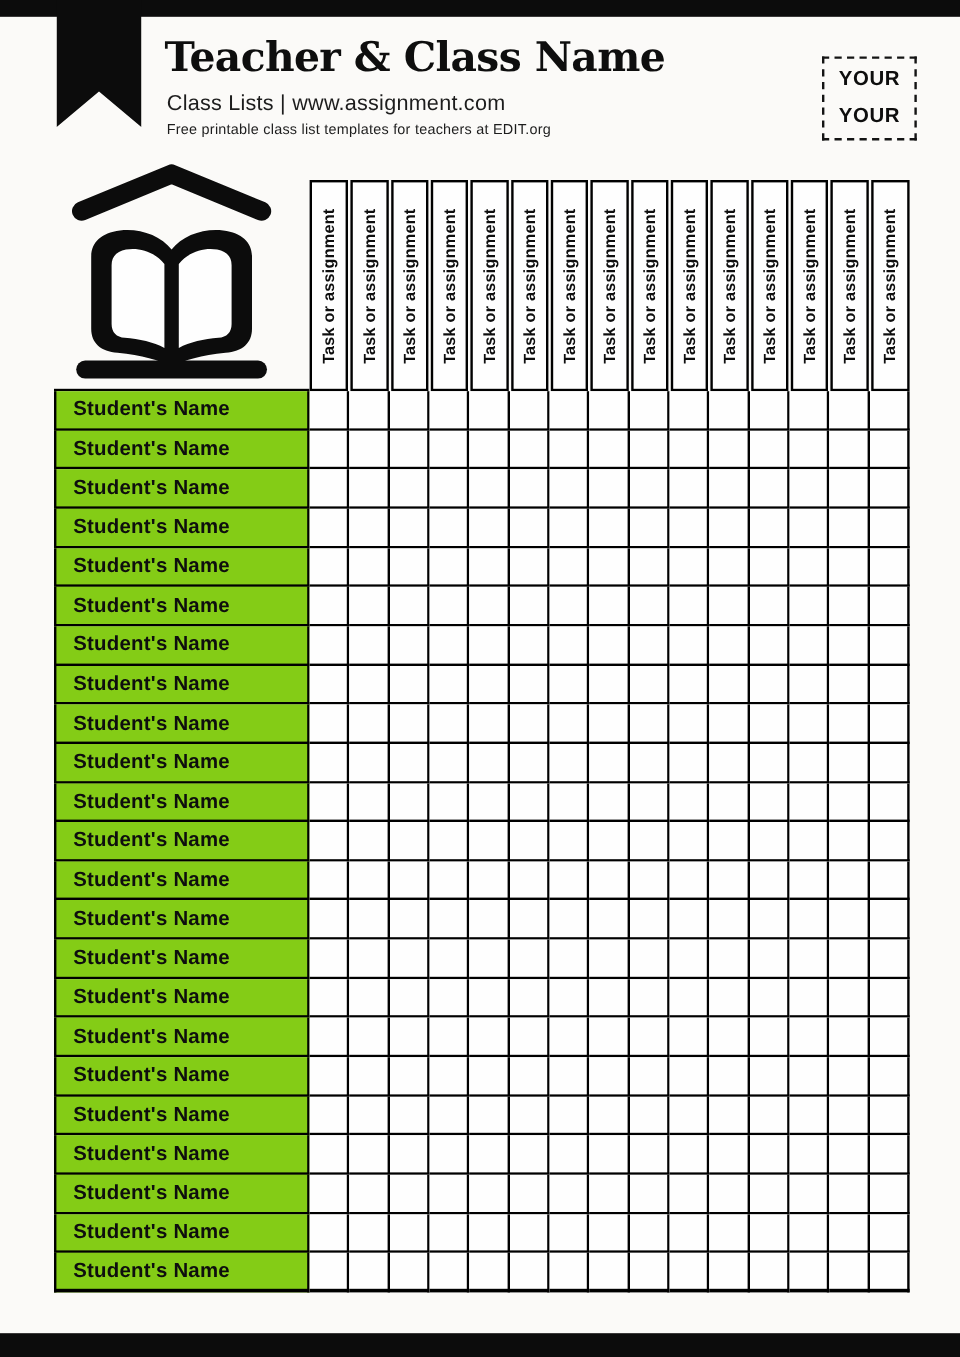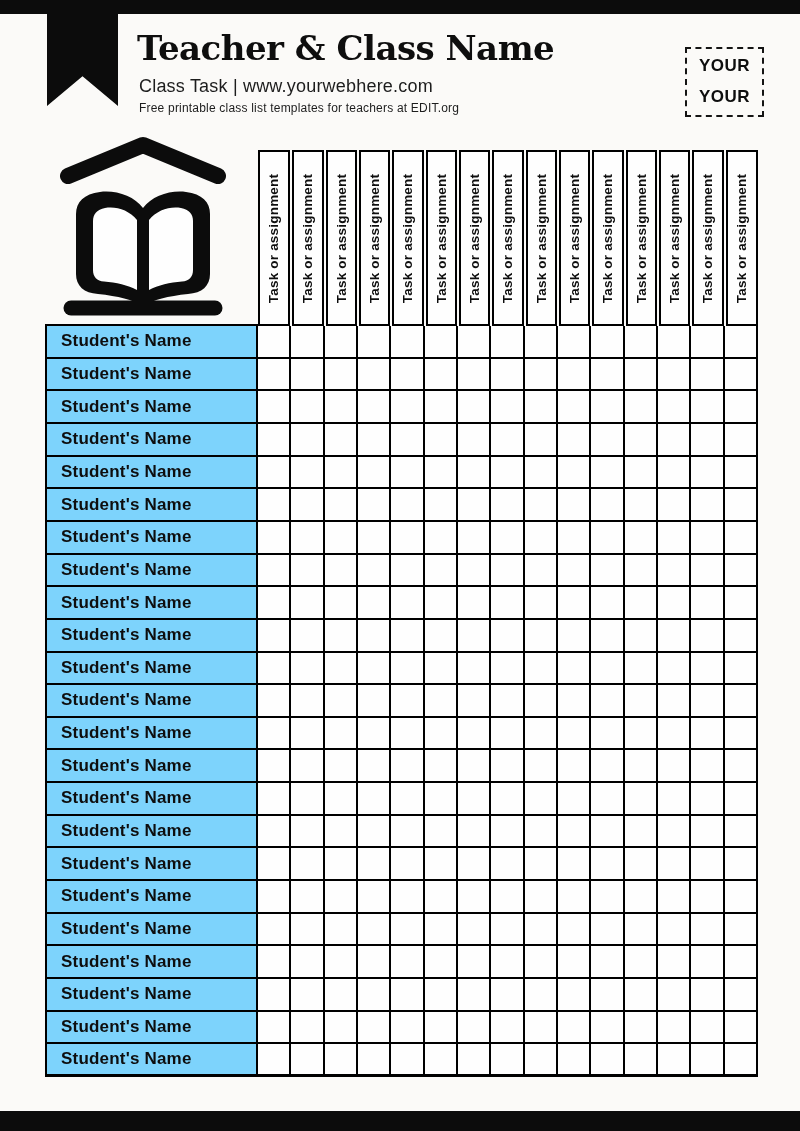--- a/index.html
+++ b/index.html
@@ -56,42 +56,42 @@
     display:flex;align-items:center;justify-content:center;
   }
   .th-cell.first .th-frame{left:0;}
   .th-cell.last  .th-frame{right:0;}
   .th-text{
     transform:rotate(-90deg);white-space:nowrap;
     font-weight:bold;font-size:13.5px;letter-spacing:0.2px;color:#0e0e0e;
   }
   .spacer{border-bottom:2.5px solid #000;border-right:0;}
   .cell-name{
-    background:#7dd3fc;
+    background:#84cc16;
     border-left:2.5px solid #000;border-right:2.5px solid #000;border-bottom:2.5px solid #000;
     display:flex;align-items:center;padding-left:14px;
     font-weight:bold;font-size:17px;letter-spacing:0.2px;color:#0e0e0e;
     white-space:nowrap;
   }
   .cell-task{
     background:#fefefe;
     border-right:2.5px solid #000;border-bottom:2.5px solid #000;
   }
 </style>
 </head>
 <body>
 
 <div class="page">
 
   <div class="bar top"></div>
 
   <div class="ribbon"></div>
 
   <h1 class="title">Teacher &amp; Class Name</h1>
-  <p class="subtitle">Class Task | www.yourwebhere.com</p>
+  <p class="subtitle">Class Lists | www.assignment.com</p>
   <p class="tagline">Free printable class list templates for teachers at EDIT.org</p>
 
   <div class="logo-box">
     <span>YOUR</span>
     <span>YOUR</span>
   </div>
 
   <div class="book-wrap">
     <svg width="170" height="180" viewBox="0 0 170 180" aria-hidden="true">
       <path d="M10 40 L85 9 L160 40" fill="none" stroke="#0c0c0c" stroke-width="16" stroke-linecap="round" stroke-linejoin="round"></path>

